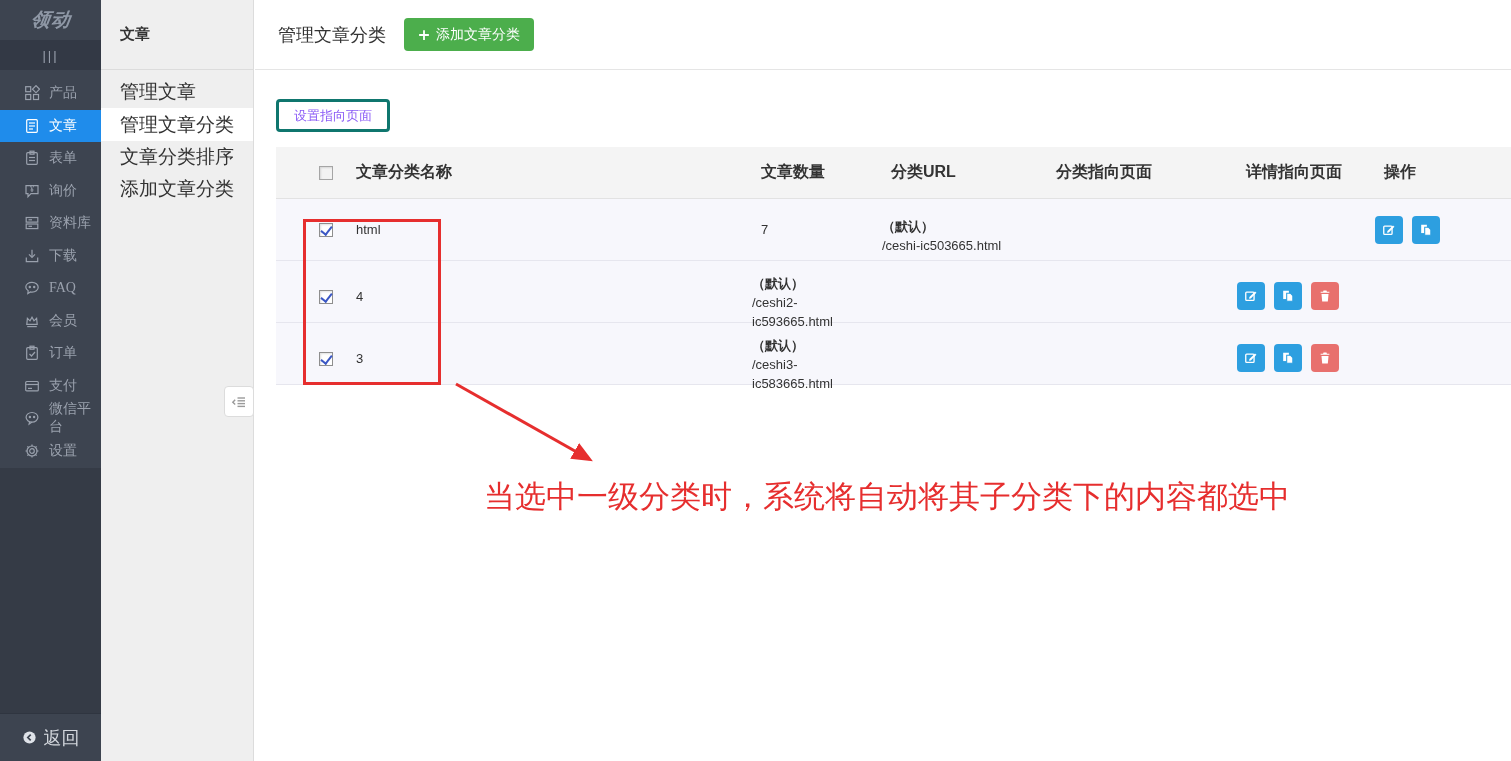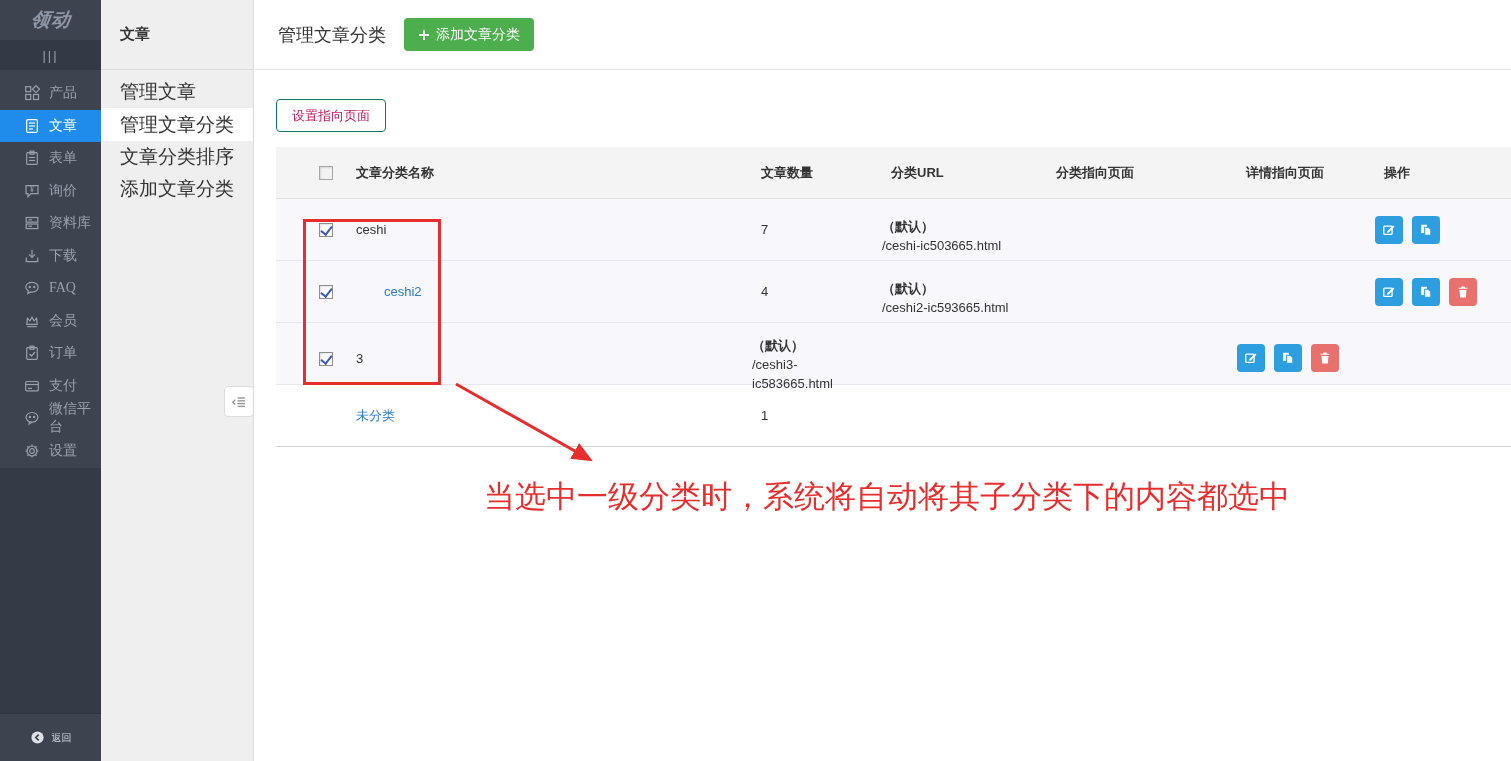--- a/index.html
+++ b/index.html
@@ -11,21 +11,21 @@
   .sidebar::after { content:""; position:absolute; left:0; right:0; top:468px; bottom:48px; background:#353b46; }
   .logo { height:40px; display:flex; align-items:center; justify-content:center; }
   .logo span { color:#8f98a6; font-weight:bold; font-style:italic; font-size:19px; letter-spacing:1px; transform:skewX(-8deg); }
   .collapse-bar { height:30px; background:#333945; display:flex; align-items:center; justify-content:center;
     color:#9aa1ad; font-size:13px; letter-spacing:2px; cursor:pointer; }
   .menu { position:relative; z-index:2; padding-top:7px; }
   .menu-item { height:32.5px; display:flex; align-items:center; padding-left:24px; color:#9aa1ad; font-size:14px; cursor:pointer;font-family:Liberation Serif, serif; }
   .menu-item svg { width:16px; height:16px; margin-right:9px; flex:none; stroke:currentColor; fill:none; stroke-width:1.2; }
   .menu-item.active { background:#1f8ceb; color:#fff; }
   .sidebar-footer { position:absolute; z-index:2; bottom:0; left:0; right:0; height:48px; display:flex; align-items:center;
-    justify-content:center; gap:7px; color:#d3d7dd; background:#3d4450; border-top:1px solid #2f3540; cursor:pointer; font-size:10px; }
+    justify-content:center; gap:7px; color:#d3d7dd; background:#3d4450; border-top:1px solid #2f3540; cursor:pointer; font-size:18px; }
 
   
   .submenu { position:fixed; left:101px; top:0; bottom:0; width:153px; background:#efefef; border-right:1px solid #dcdcdc; z-index:9; }
   .submenu-title { height:70px; display:flex; align-items:center; padding-left:19px; font-size:15px; font-weight:bold; color:#333;
     border-bottom:1px solid #dcdcdc; }
   .submenu-items { padding-top:6px; }
   .submenu-item { height:32.4px; display:flex; align-items:center; padding-left:19px; font-size:19px; color:#333; cursor:pointer; }
   .submenu-item.active { background:#ffffff; }
   .collapse-toggle { position:fixed; left:224px; top:386px; width:30px; height:31px; background:#fff; border:1px solid #dcdcdc;
     border-radius:4px; display:flex; align-items:center; justify-content:center; z-index:20; cursor:pointer; }
@@ -33,27 +33,27 @@
 
   
   .main { margin-left:255px; position:relative; height:761px; background:#fff; }
   .main-header { height:70px; border-bottom:1px solid #e5e5e5; display:flex; align-items:center; padding-left:23px; }
   .page-title { font-size:18px; color:#333; }
   .btn-add { margin-left:18px; background:#4cae4c; color:#fff; border:none; border-radius:4px; height:33px; padding:0 14px;
     font-size:14px; display:flex; align-items:center; gap:6px; cursor:pointer; font-family:inherit; }
   .btn-add svg { width:12px; height:12px; }
 
   .main-body { position:relative; padding:29px 0 0 21px; }
-  .btn-set-page { height:33px; padding:0 15px; background:#fff; border:1px solid #0f766e; border-radius:4px; color:#be185d;
+  .btn-set-page { height:33px; padding:0 15px; background:#fff; border:3px solid #0f766e; border-radius:4px; color:#8b5cf6;
     font-size:13px; cursor:pointer; font-family:inherit; }
 
   
   .cat-table { margin-top:15px; }
   .t-head, .t-row { display:grid; grid-template-columns:65px 405px 130px 165px 190px 138px 1fr; align-items:center; }
-  .t-head { height:52px; background:#f4f4f4; border-bottom:1px solid #e2e2e2; font-weight:bold; font-size:13px; color:#333; }
+  .t-head { height:52px; background:#f4f4f4; border-bottom:1px solid #e2e2e2; font-weight:bold; font-size:16px; color:#333; }
   .t-row { height:62px; background:#f7f7fc; border-bottom:1px solid #e6e6ee; font-size:13px; color:#333; }
   .t-row.plain { background:#fff; border-bottom:1px solid #d2d2d2; }
   .cell { padding-left:15px; }
   .c-check { padding-left:43px; }
   .c-name.lvl2 { padding-left:43px; }
   .c-url { padding-left:6px; line-height:19px; }
   .url-default { font-weight:bold;margin-top:13px; }
   .c-ops { padding-left:6px; display:flex; gap:9px; }
   a.link { color:#2a7cc9; text-decoration:none; cursor:pointer; }
 
@@ -250,21 +250,21 @@
         <div class="cell c-name">文章分类名称</div>
         <div class="cell">文章数量</div>
         <div class="cell">分类URL</div>
         <div class="cell">分类指向页面</div>
         <div class="cell">详情指向页面</div>
         <div class="cell">操作</div>
       </div>
 
       <div class="t-row">
         <div class="cell c-check"><span class="cb checked"></span></div>
-        <div class="cell c-name lvl1"><span>ceshi</span></div>
+        <div class="cell c-name lvl1"><span>html</span></div>
         <div class="cell">7</div>
         <div class="cell c-url">
           <div class="url-default">（默认）</div>
           <div>/ceshi-ic503665.html</div>
         </div>
         <div class="cell"></div>
         <div class="cell"></div>
         <div class="cell c-ops">
           <button class="icon-btn blue">
               <svg viewBox="0 0 16 16">
@@ -276,21 +276,20 @@
               <svg viewBox="0 0 16 16">
                 <rect x="2.5" y="2" width="6.5" height="9.5" fill="#fff"></rect>
                 <path d="M6.5 4.8 h4.2 l2.8 2.8 v6.4 H6.5 z" fill="#fff" stroke="#2d9fe0" stroke-width="1.2"></path>
               </svg>
             </button>
         </div>
       </div>
 
       <div class="t-row">
         <div class="cell c-check"><span class="cb checked"></span></div>
-        <div class="cell c-name lvl2"><a class="link">ceshi2</a></div>
         <div class="cell">4</div>
         <div class="cell c-url">
           <div class="url-default">（默认）</div>
           <div>/ceshi2-ic593665.html</div>
         </div>
         <div class="cell"></div>
         <div class="cell"></div>
         <div class="cell c-ops">
           <button class="icon-btn blue">
               <svg viewBox="0 0 16 16">
@@ -337,29 +336,20 @@
             </button>
           <button class="icon-btn red">
               <svg viewBox="0 0 16 16">
                 <path d="M6.3 1.8 h3.4 l0.5 1.2 H13 v1.4 H3 V3 h2.8 z" fill="#fff"></path>
                 <path d="M4 5.6 h8 l-0.8 8.6 H4.8 z" fill="#fff"></path>
               </svg>
             </button>
         </div>
       </div>
 
-      <div class="t-row plain">
-        <div class="cell c-check"></div>
-        <div class="cell c-name lvl1"><a class="link">未分类</a></div>
-        <div class="cell">1</div>
-        <div class="cell c-url"></div>
-        <div class="cell"></div>
-        <div class="cell"></div>
-        <div class="cell c-ops"></div>
-      </div>
 
     </div>
   </div>
 
   <div class="anno-box"></div>
   <svg class="anno-arrow" viewBox="0 0 150 92">
     <defs>
       <marker id="ah" markerWidth="8" markerHeight="7" refX="5.5" refY="3" orient="auto">
         <path d="M0 0 L7 3 L0 6 z" fill="#e62e2e"></path>
       </marker>

